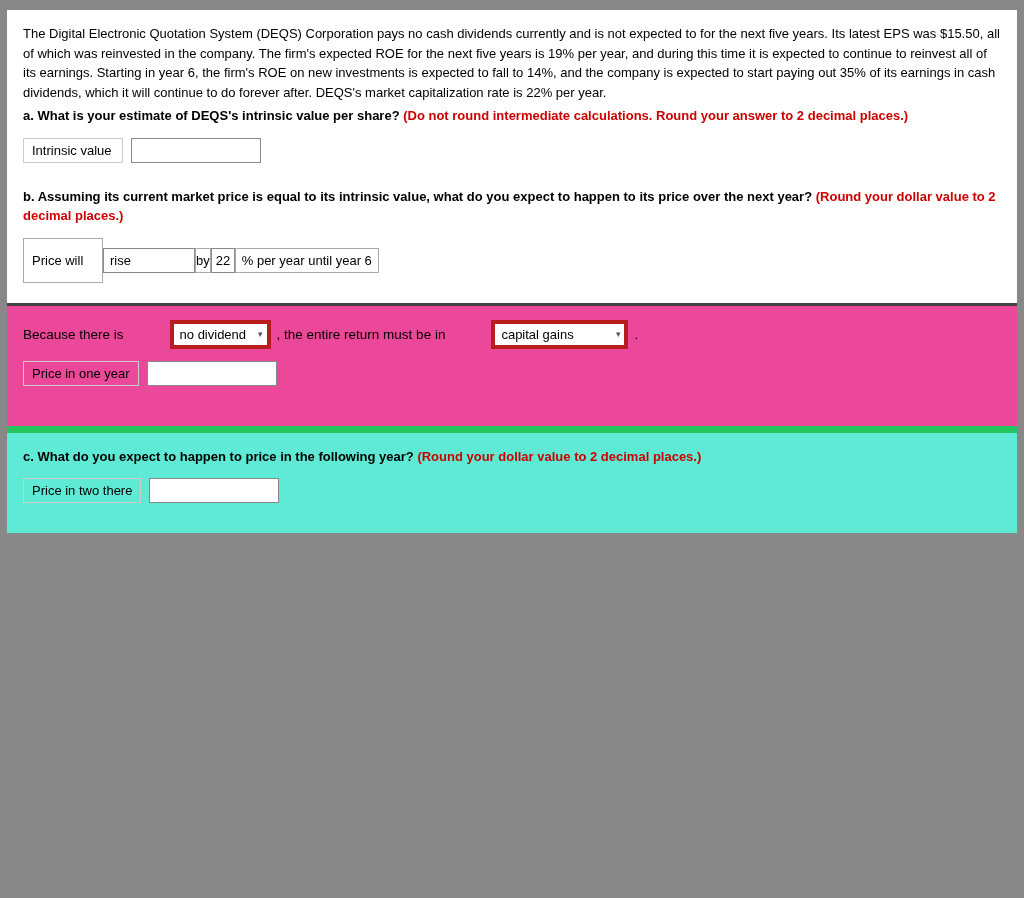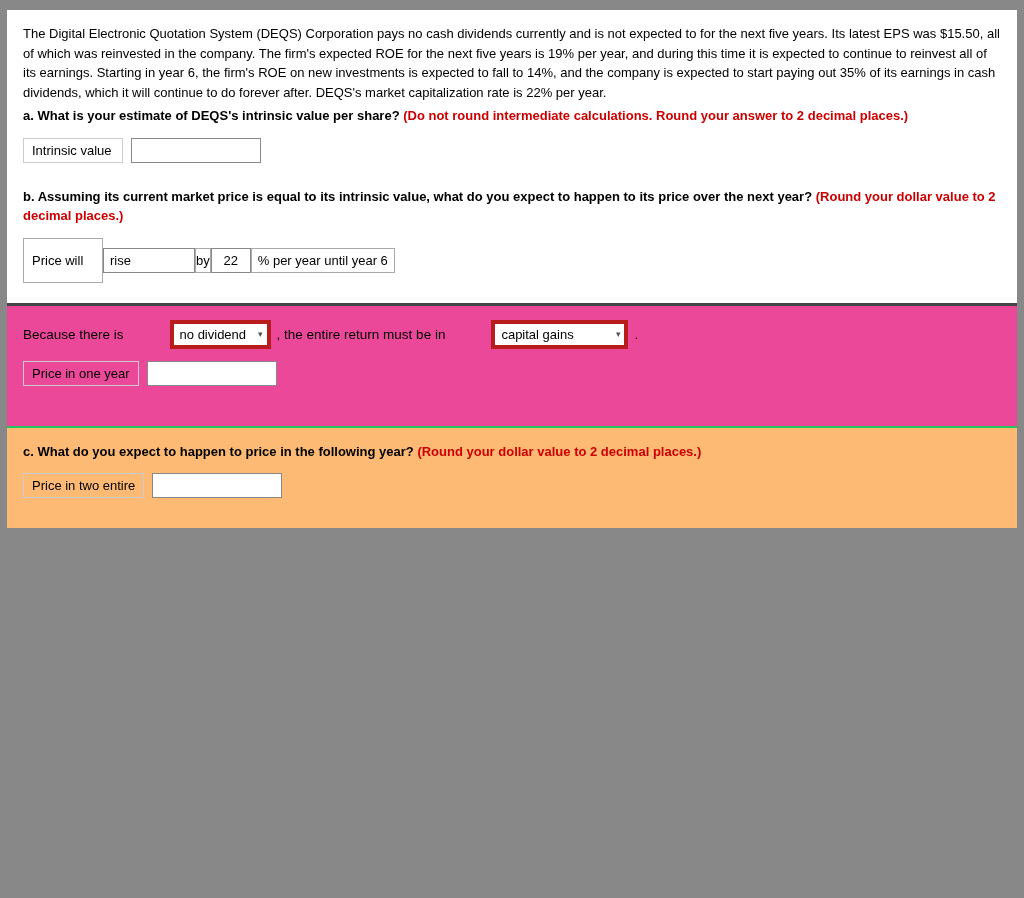--- a/index.html
+++ b/index.html
@@ -101,21 +101,21 @@
       padding: 4px 6px;
       font-size: 13px;
       width: 92px;
       outline: none;
     }
 
     .inline-input-sm {
       border: 1px solid #888;
       padding: 4px 4px;
       font-size: 13px;
-      width: 40px;
+      width: 24px;
       outline: none;
       text-align: center;
     }
 
     .by-label {
       padding: 4px 0;
       font-size: 13px;
       border: 1px solid #aaa;
     }
 
@@ -166,23 +166,23 @@
       right: 4px;
       top: 50%;
       transform: translateY(-50%);
       font-size: 9px;
       pointer-events: none;
       color: #555;
     }
 
     
     .section-c {
-      background: #fdba74;
+      background: #5eead4;
       padding: 14px 16px 20px 16px;
-      border-top: 2px solid #22c55e;
+      border-top: 7px solid #22c55e;
     }
   </style>
 </head>
 <body>
 
 <div class="page-wrapper">
 
   <div class="section-top">
     <p class="intro-text">The Digital Electronic Quotation System (DEQS) Corporation pays no cash dividends currently and is not expected to for the next five years. Its latest EPS was $15.50, all of which was reinvested in the company. The firm's expected ROE for the next five years is 19% per year, and during this time it is expected to continue to reinvest all of its earnings. Starting in year 6, the firm's ROE on new investments is expected to fall to 14%, and the company is expected to start paying out 35% of its earnings in cash dividends, which it will continue to do forever after. DEQS's market capitalization rate is 22% per year.</p>
 
@@ -238,18 +238,18 @@
       <input class="text-input" type="text" value="" style="">
     </div>
   </div>
 
   <div class="section-c">
     <p class="question-text">
       <span class="question-label">c. What do you expect to happen to price in the following year?</span>
       <span class="bold-red">(Round your dollar value to 2 decimal places.)</span>
     </p>
     <div class="input-row">
-      <span class="input-label">Price in two entire</span>
+      <span class="input-label">Price in two there</span>
       <input class="text-input" type="text" value="" style="">
     </div>
   </div>
 
 </div>
 
 </body></html>

